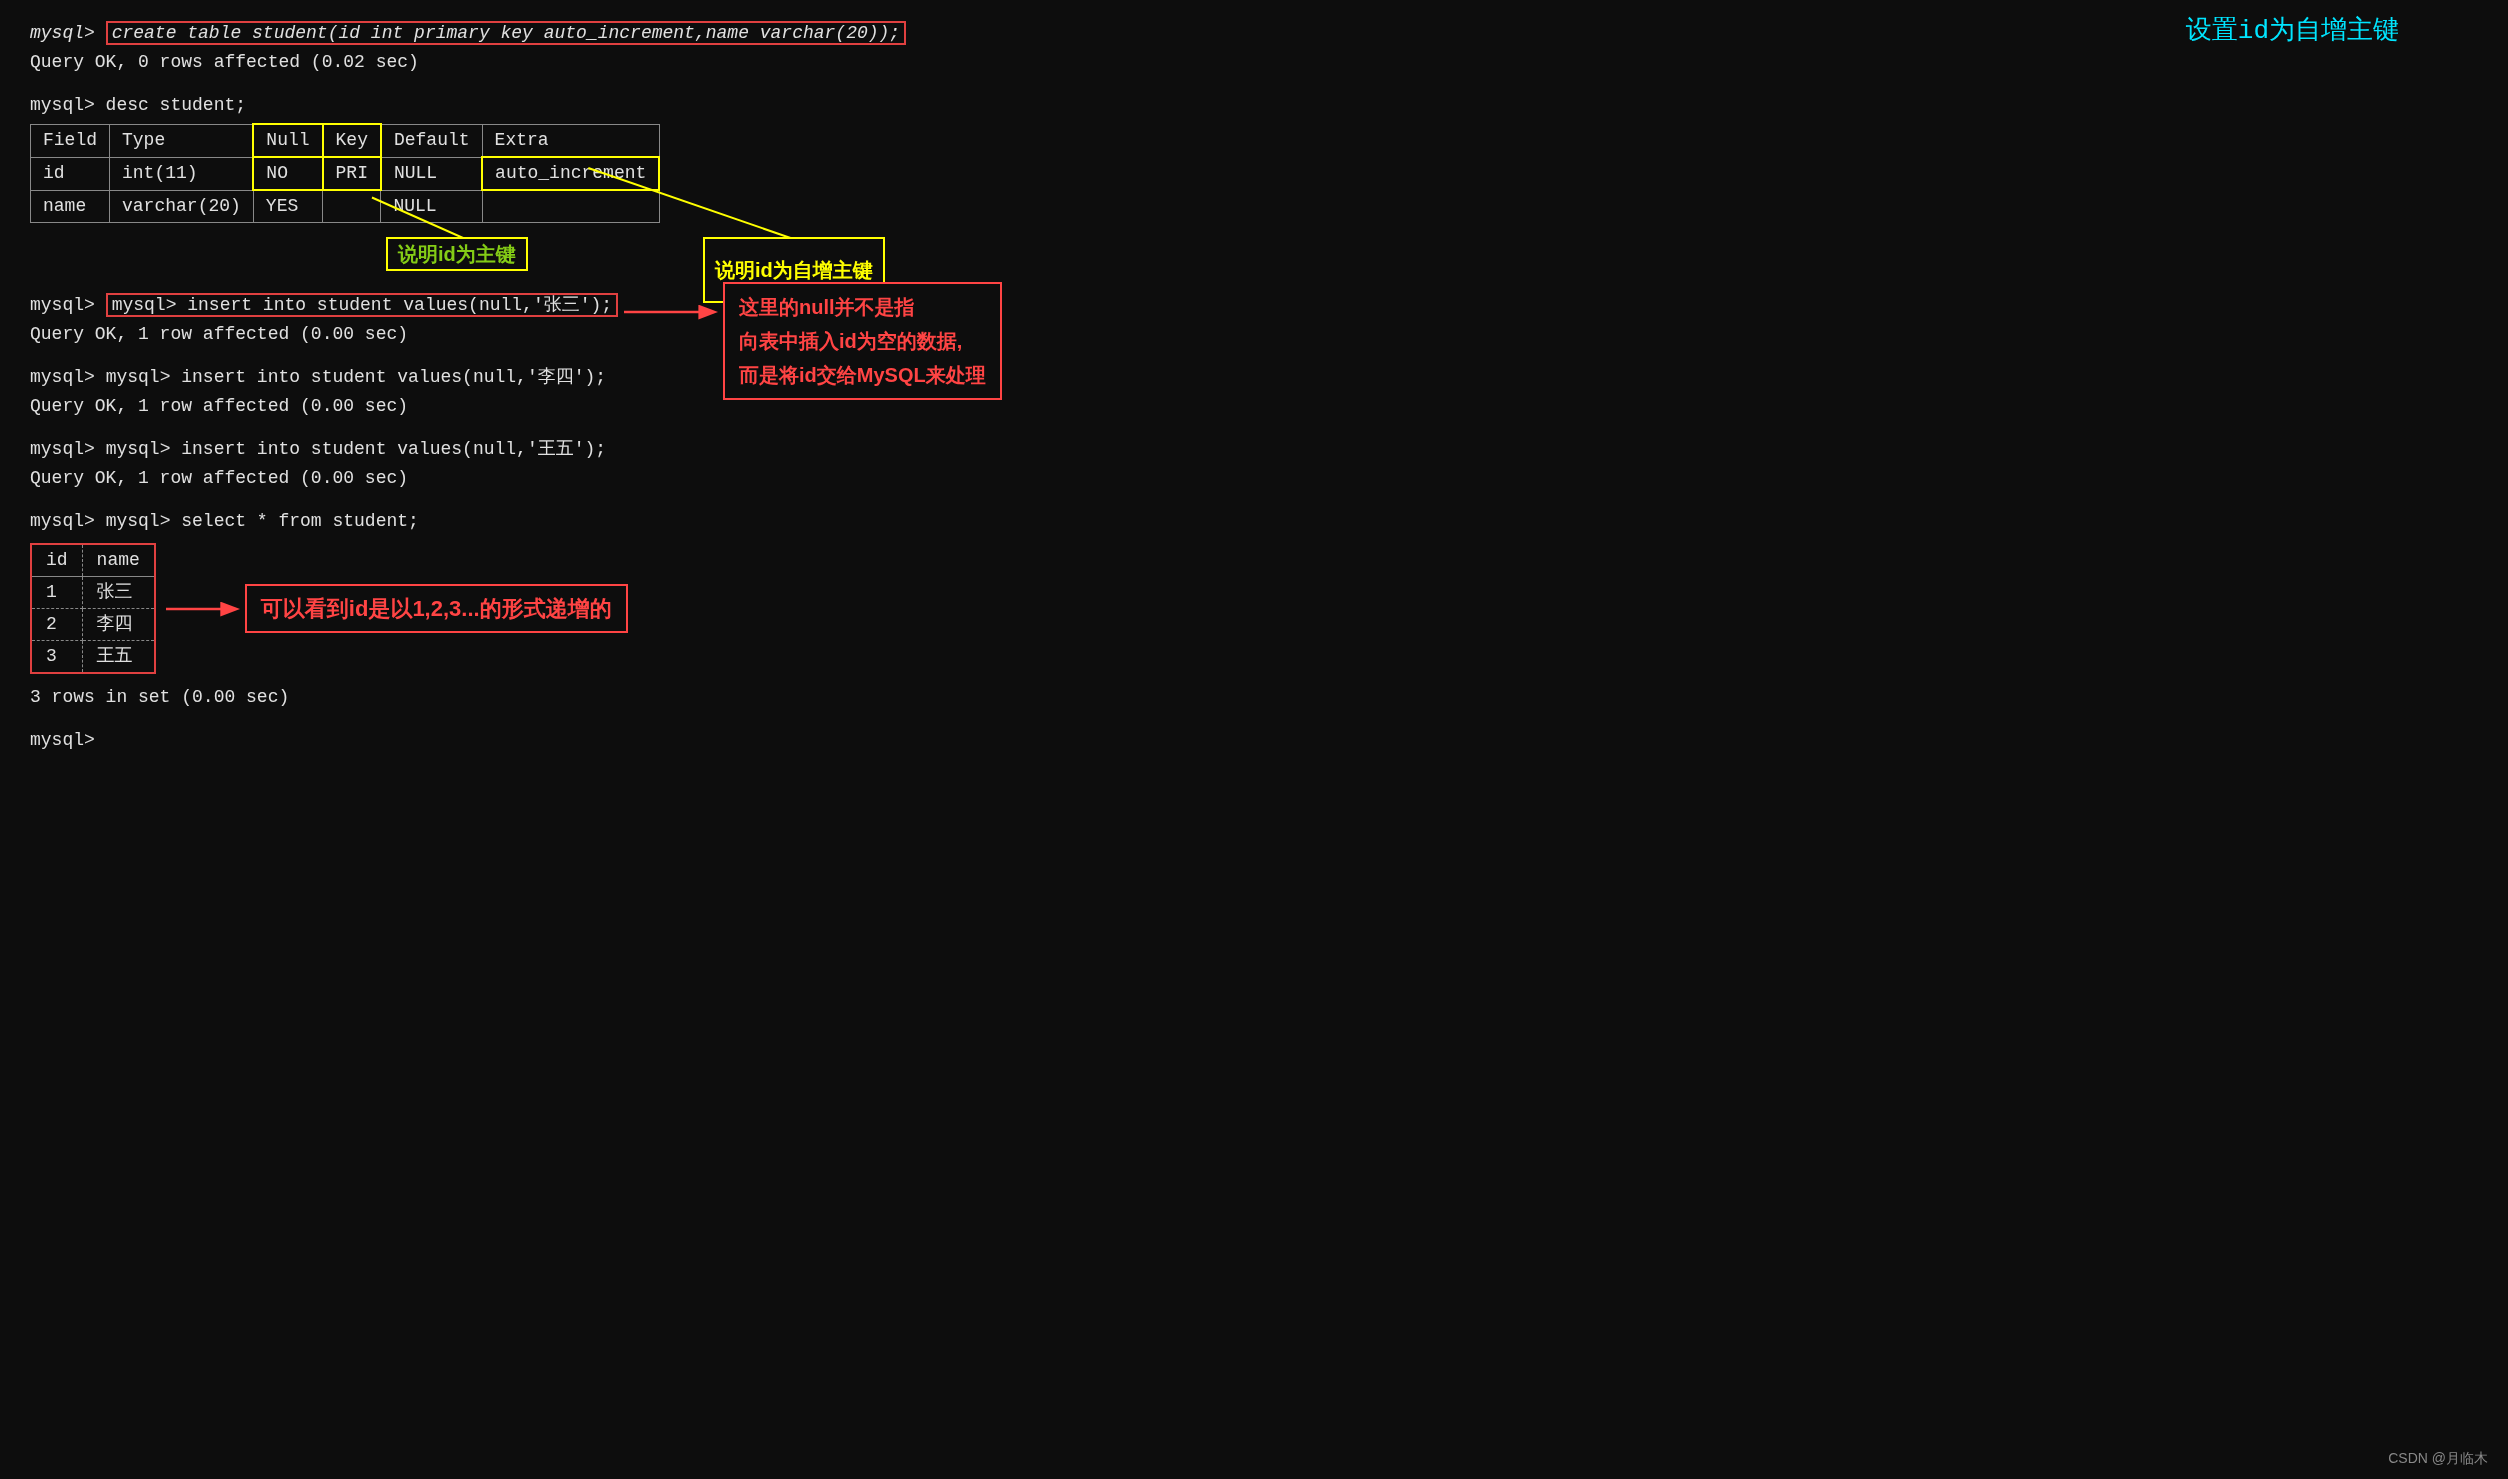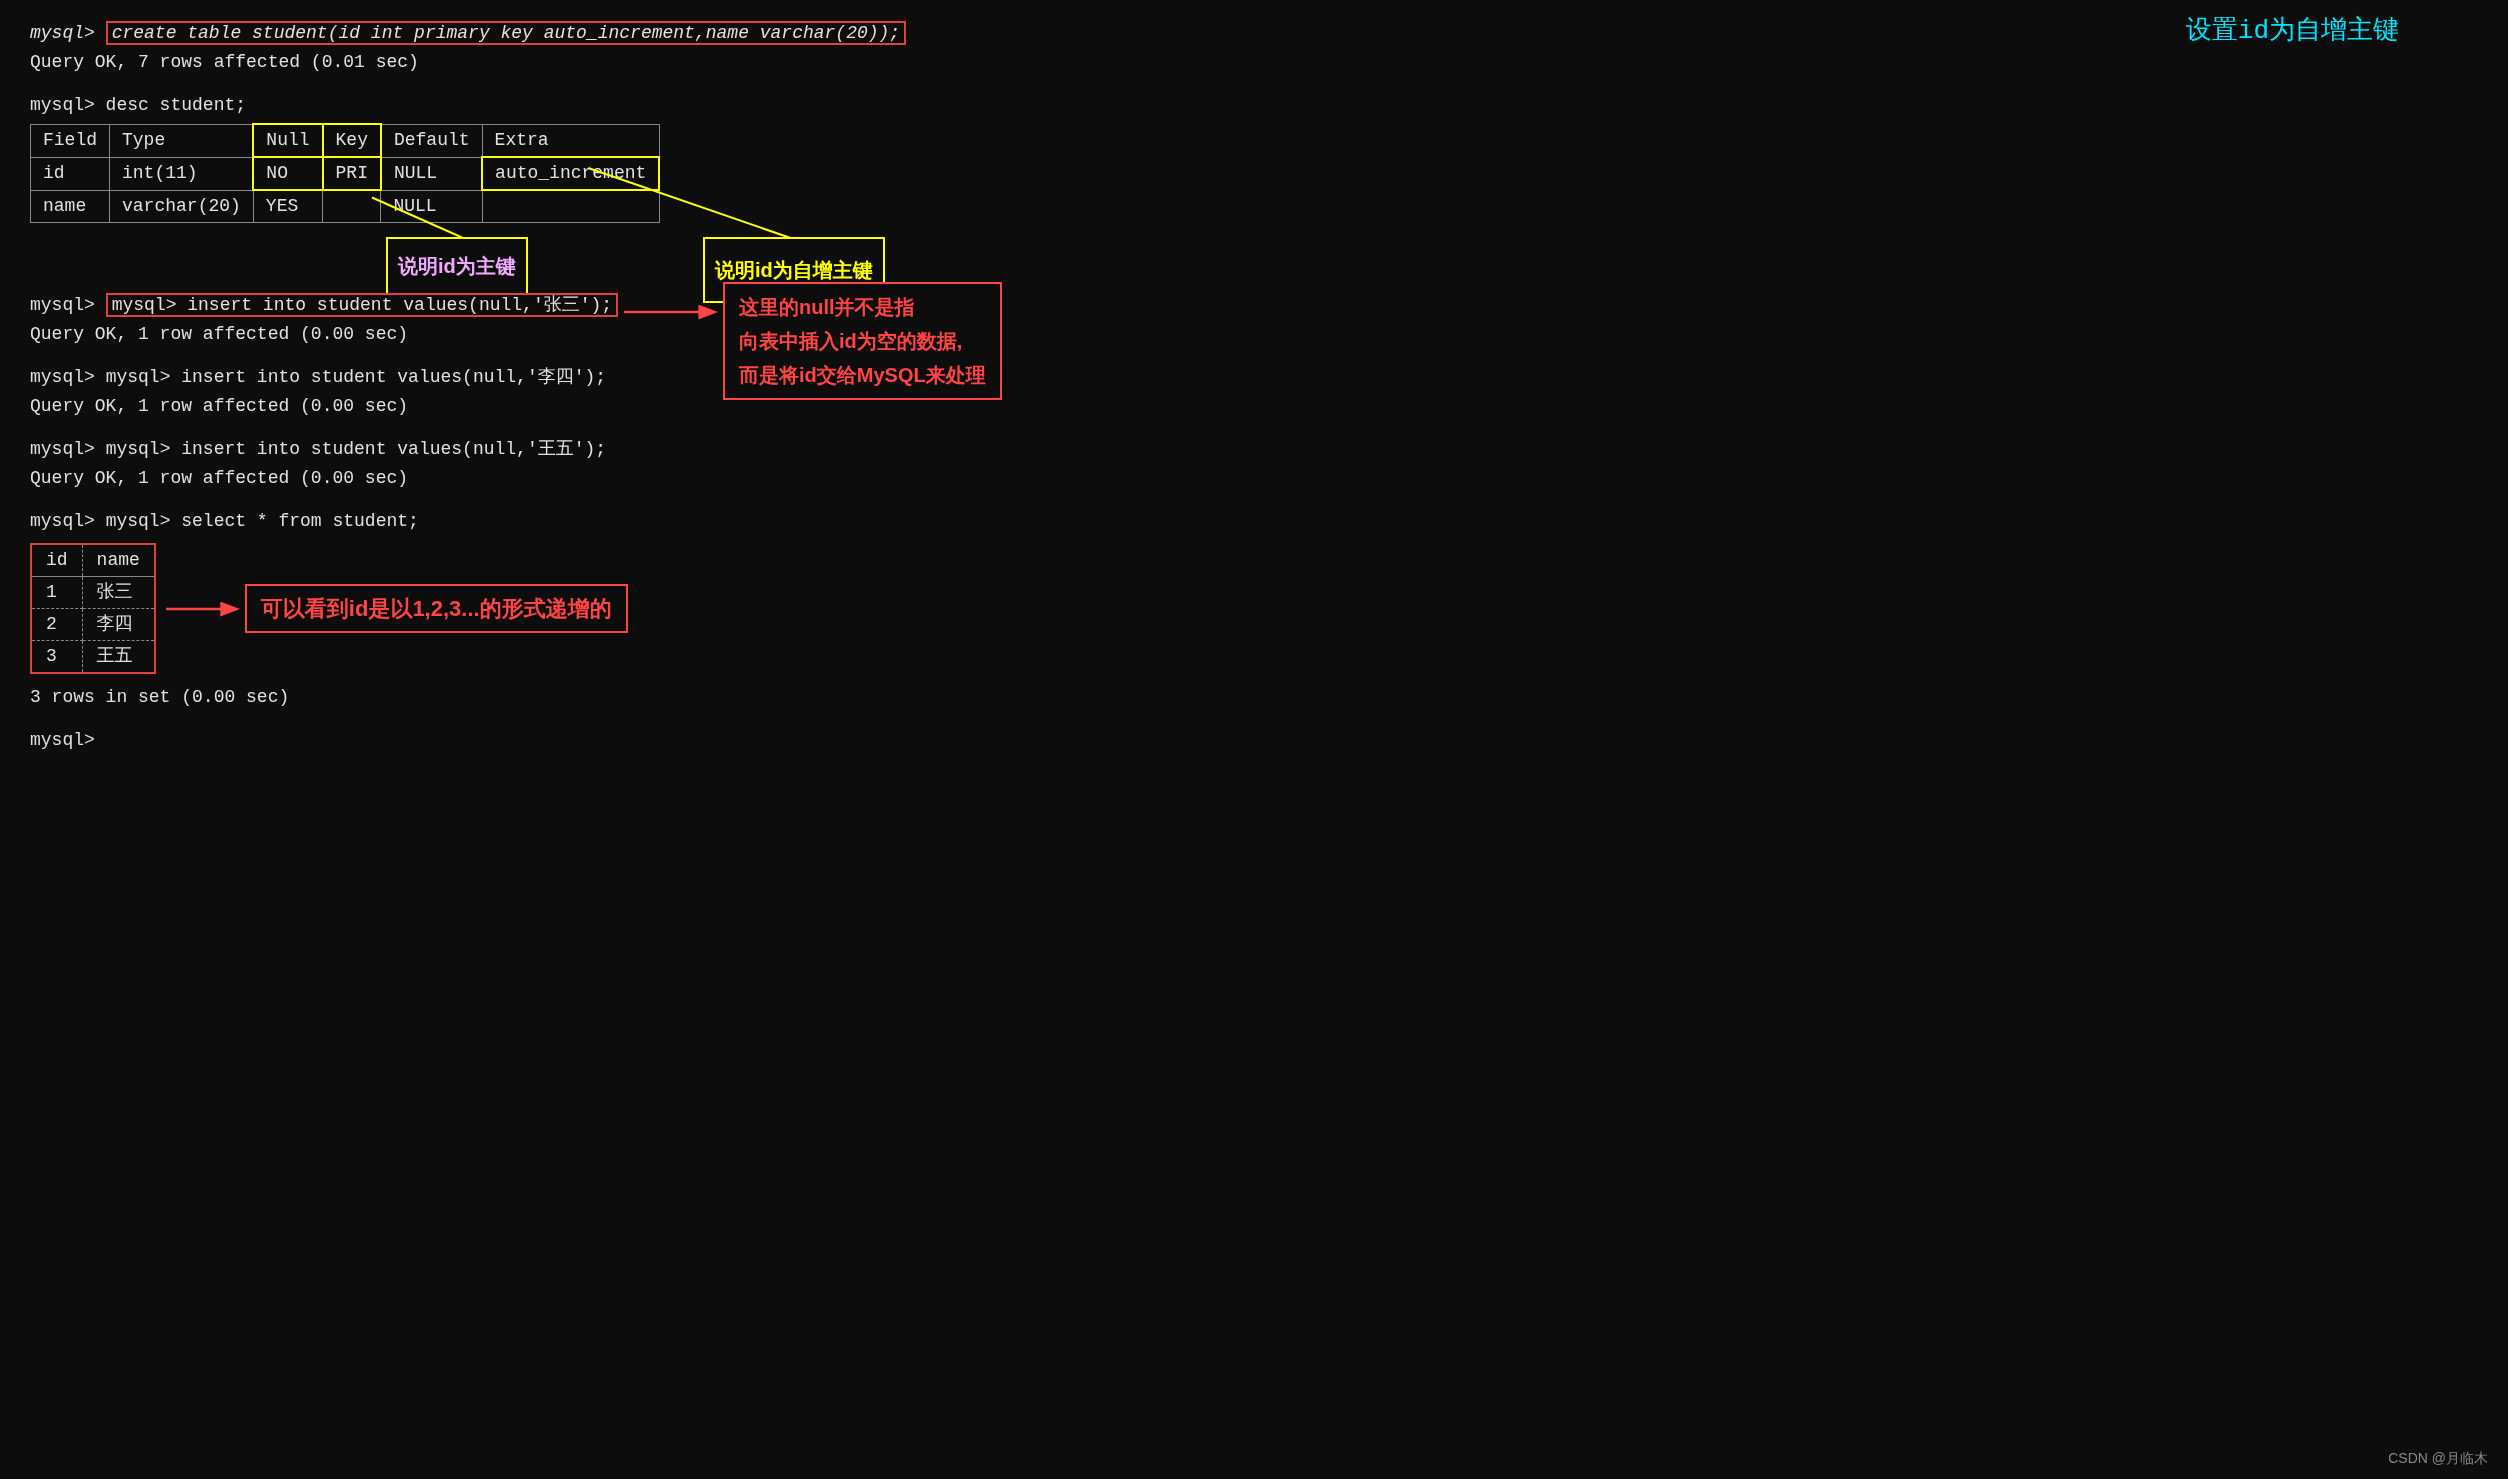--- a/index.html
+++ b/index.html
@@ -88,21 +88,21 @@
 
   <div class="section" style="margin-bottom: 2px; position: relative;">
     <div style="position: relative; display: inline-block; font-style: italic;">
       <span class="prompt">mysql&gt; </span><span class="highlight-box" style="display:inline;">create table student(id int primary key auto_increment,name varchar(20));</span>
     </div>
     
     <span class="annotation-cyan" style="position: absolute; top: -8px; right: 79px; font-size: 26px;">设置id为自增主键</span>
   </div>
 
   <div style="margin-bottom: 16px;">
-    <span>Query OK, 7 rows affected (0.01 sec)</span>
+    <span>Query OK, 0 rows affected (0.02 sec)</span>
   </div>
 
   <div style="margin-bottom: 4px;">
     <span>mysql&gt; desc student;</span>
   </div>
 
   <div style="margin-bottom: 6px; position: relative;">
     <table class="desc-table">
       <thead>
         <tr>
@@ -139,21 +139,21 @@
 
         <line x1="340" y1="-30" x2="475" y2="30" stroke="#ffff00" stroke-width="2" marker-end="url(#arrowYellow)"></line>
 
         <line x1="560" y1="-60" x2="820" y2="30" stroke="#ffff00" stroke-width="2" marker-end="url(#arrowYellow)"></line>
         <defs>
           <marker id="arrowYellow" markerWidth="8" markerHeight="8" refX="6" refY="3" orient="auto">
             <path d="M0,0 L0,6 L8,3 z" fill="#ffff00"></path>
           </marker>
         </defs>
       </svg>
-      <div style="position: absolute; top: 10px; left: 356px; border: 2px solid #ffff00; color: #f0abfc; background: #0d0d0d; padding: 12px 10px; font-family: 'SimHei','Microsoft YaHei',sans-serif; font-size: 20px; font-weight: bold; white-space: nowrap;">说明id为主键</div>
+      <div style="position: absolute; top: 10px; left: 356px; border: 2px solid #ffff00; color: #84cc16; background: #0d0d0d; padding: 0 10px; font-family: 'SimHei','Microsoft YaHei',sans-serif; font-size: 20px; font-weight: bold; white-space: nowrap;">说明id为主键</div>
       <div style="position: absolute; top: 10px; left: 673px; border: 2px solid #ffff00; color: #ffff00; background: #0d0d0d; padding: 16px 10px; font-family: 'SimHei','Microsoft YaHei',sans-serif; font-size: 20px; font-weight: bold; white-space: nowrap;">说明id为自增主键</div>
     </div>
   </div>
 
 
   <div style="position: relative; margin-bottom: 2px;">
     <span>mysql&gt; </span><span class="highlight-box" style="display:inline;">mysql&gt; insert into student values(null,'张三');</span>
 
     
     <div style="position: absolute; top: -10px; left: 693px; border: 2px solid #ff4444; color: #ff4444; background: #0d0d0d; padding: 6px 14px; font-family: 'SimHei','Microsoft YaHei',sans-serif; font-size: 20px; font-weight: bold; line-height: 1.7; z-index: 10;">

